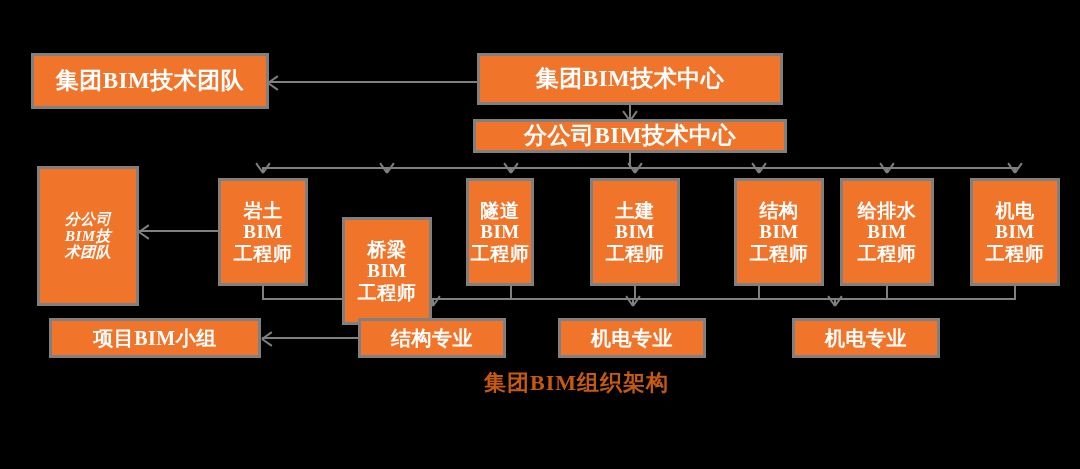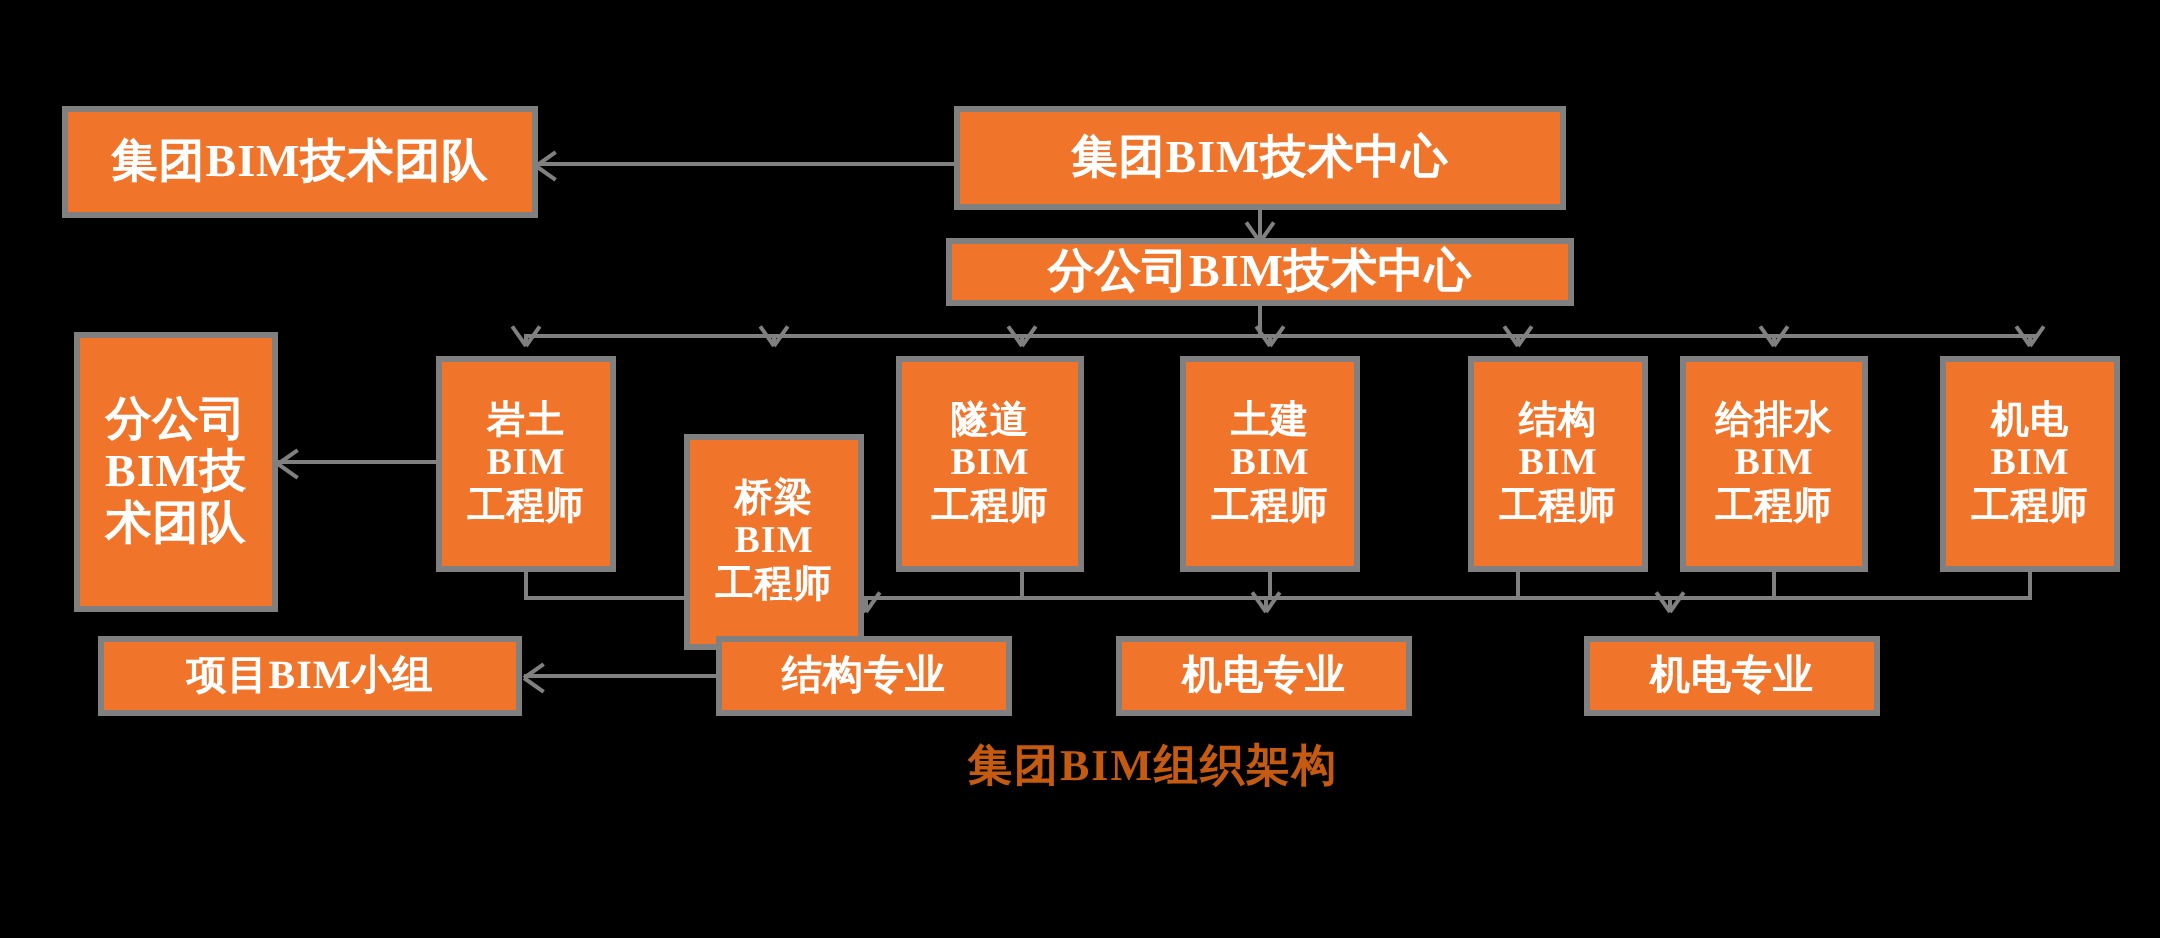--- a/index.html
+++ b/index.html
@@ -26,21 +26,21 @@
     display: flex;
     align-items: center;
     justify-content: center;
     text-align: center;
     font-weight: bold;
     line-height: 1.12;
     white-space: pre-line;
     letter-spacing: 0.5px;
   }
   .n-big   { font-size: 23px; }
-  .n-mid   { font-size: 23px; }
+  .n-mid   { font-size: 15px; font-style: italic; }
   .n-eng   { font-size: 19px; }
   .n-small { font-size: 20px; }
 
   .line {
     position: absolute;
     background: #808080;
   }
   .line.h { height: 2px; }
   .line.v { width: 2px; }
 
@@ -176,21 +176,21 @@
   <div class="node n-mid" style="left:37px; top:166px; width:102px; height:140px;">分公司
 BIM技
 术团队</div>
 
   <div class="node n-eng" style="left:218px; top:178px; width:90px; height:108px;">岩土
 BIM
 工程师</div>
   <div class="node n-eng" style="left:342px; top:178px; width:90px; height:108px;margin-top:39px;">桥梁
 BIM
 工程师</div>
-  <div class="node n-eng" style="left:448px; top:178px; width:94px; height:108px;">隧道
+  <div class="node n-eng" style="left:466px; top:178px; width:68px; height:108px;">隧道
 BIM
 工程师</div>
   <div class="node n-eng" style="left:590px; top:178px; width:90px; height:108px;">土建
 BIM
 工程师</div>
   <div class="node n-eng" style="left:714px; top:178px; width:90px; height:108px;margin-left:20px;">结构
 BIM
 工程师</div>
   <div class="node n-eng" style="left:840px; top:178px; width:94px; height:108px;">给排水
 BIM

